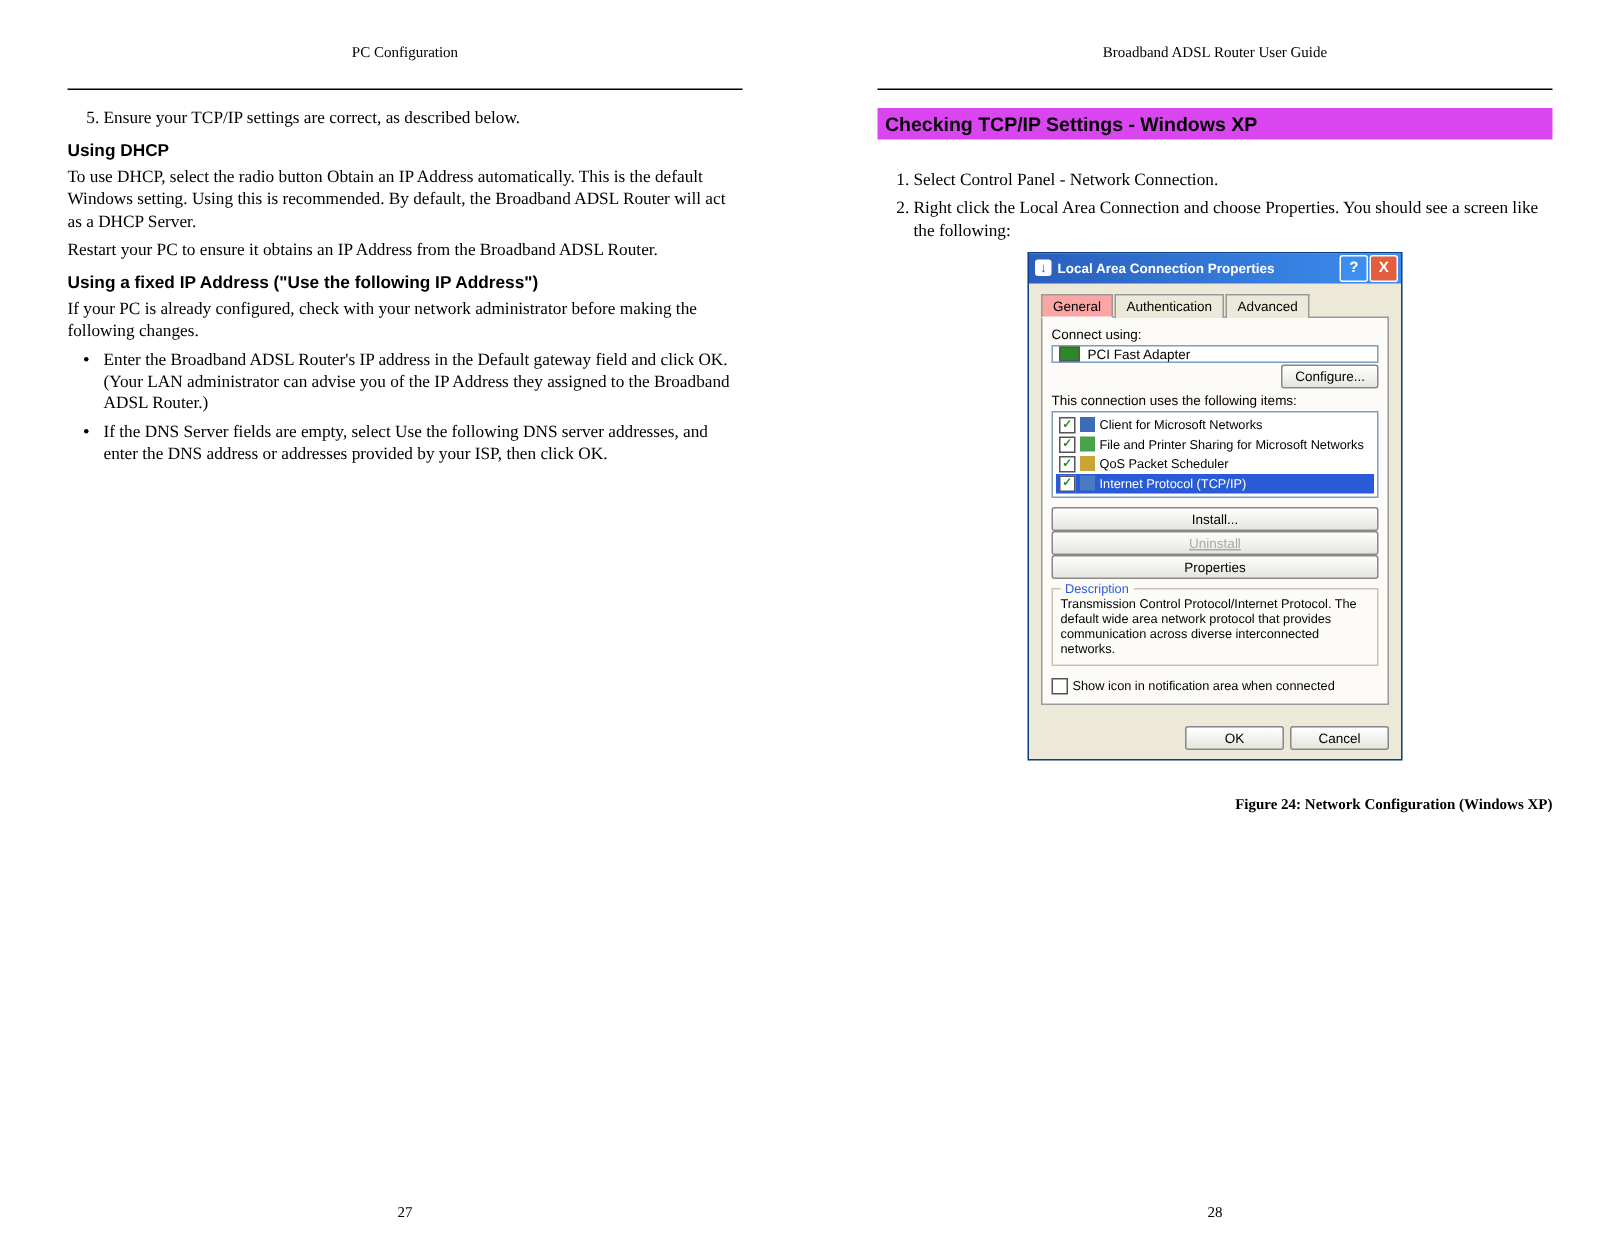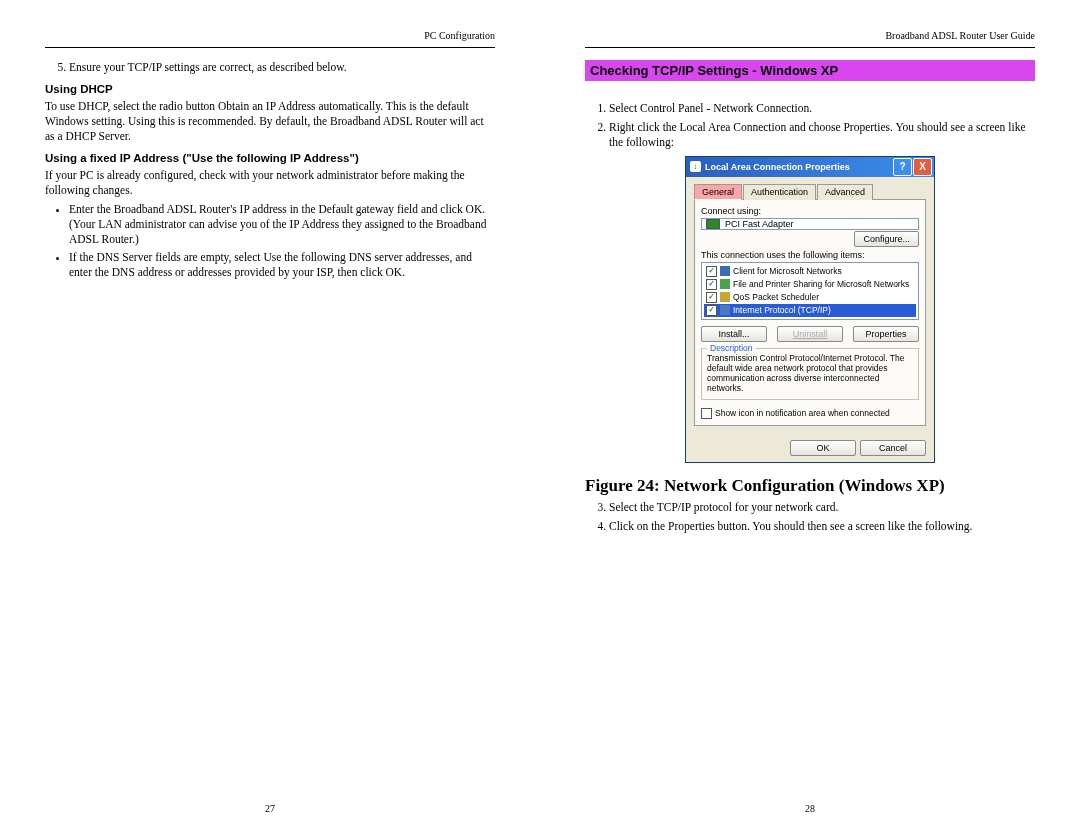--- a/index.html
+++ b/index.html
@@ -14,24 +14,24 @@
     display: flex;
   }
   .page {
     width: 50%;
     box-sizing: border-box;
     padding: 30px 45px 20px 45px;
     position: relative;
   }
   .header-row {
     display: flex;
-    justify-content: flex-end;
+    justify-content: center;
     font-size: 10px;
     border-bottom: 1px solid #000;
-    padding-bottom: 6px;
+    padding-bottom: 18px;
     margin-bottom: 12px;
   }
   .page-num {
     position: absolute;
     bottom: 20px;
     left: 50%;
     transform: translateX(-50%);
     font-size: 10px;
   }
   .section-title-bar {
@@ -199,22 +199,23 @@
     width: 10px; height: 10px;
     margin-right: 3px;
     display: inline-block;
   }
   .nico-blue { background: #3a6db8; }
   .nico-green { background: #4aa24a; }
   .nico-yel { background: #c9a538; }
   .nico-net { background: #4a7abf; }
   .three-btns {
     display: flex;
-    justify-content: space-between;
+    justify-content: flex-end;
     margin-top: 6px;
+    flex-direction: column;
   }
   .fieldset {
     border: 1px solid #c8c3b5;
     margin-top: 6px;
     padding: 4px 5px 5px 5px;
     position: relative;
     font-size: 8.5px;
     line-height: 1.2;
   }
   .fieldset-legend {
@@ -232,24 +233,24 @@
     align-items: center;
     font-size: 8.5px;
   }
   .dialog-bottom {
     display: flex;
     justify-content: flex-end;
     gap: 4px;
     padding: 6px 8px;
   }
   .figure-caption {
-    text-align: left;
-    font-size: 17px;
-    font-weight: bold;
-    margin: 13px 0 4px 0;
+    text-align: right;
+    font-size: 10px;
+    font-weight: bold;
+    margin: 24px 0 4px 0;
   }
 </style>
 </head>
 <body>
 
 <div class="page">
   <div class="header-row">
     <span>PC Configuration</span>
     <span></span>
   </div>
@@ -257,20 +258,21 @@
   <ol start="5">
     <li>Ensure your TCP/IP settings are correct, as described below.</li>
   </ol>
 
   <div class="sub-heading">Using DHCP</div>
 
   <p>
     <span>To use DHCP, select the radio button </span><span class="italic">Obtain an IP Address automatically</span><span>. This is the default Windows setting. </span><span class="bold">Using this is recommended</span><span>. By default, the Broadband ADSL Router will act as a DHCP Server.</span>
   </p>
 
+  <p>Restart your PC to ensure it obtains an IP Address from the Broadband ADSL Router.</p>
 
   <div class="sub-heading">Using a fixed IP Address ("Use the following IP Address")</div>
 
   <p>If your PC is already configured, check with your network administrator before making the following changes.</p>
 
   <ul>
     <li>
       <span>Enter the Broadband ADSL Router's IP address in the </span><span class="italic">Default gateway</span><span> field and click </span><span class="italic">OK</span><span>. (Your LAN administrator can advise you of the IP Address they assigned to the Broadband ADSL Router.)</span>
     </li>
     <li>
@@ -364,23 +366,15 @@
       </div>
     </div>
     <div class="dialog-bottom">
       <span class="xp-btn">OK</span>
       <span class="xp-btn">Cancel</span>
     </div>
   </div>
 
   <div class="figure-caption">Figure 24: Network Configuration (Windows XP)</div>
 
-  <ol start="3">
-    <li>
-      <span>Select the </span><span class="italic">TCP/IP</span><span> protocol for your network card.</span>
-    </li>
-    <li>
-      <span>Click on the </span><span class="italic">Properties</span><span> button. You should then see a screen like the following.</span>
-    </li>
-  </ol>
 
   <div class="page-num">28</div>
 </div>
 
 </body></html>

